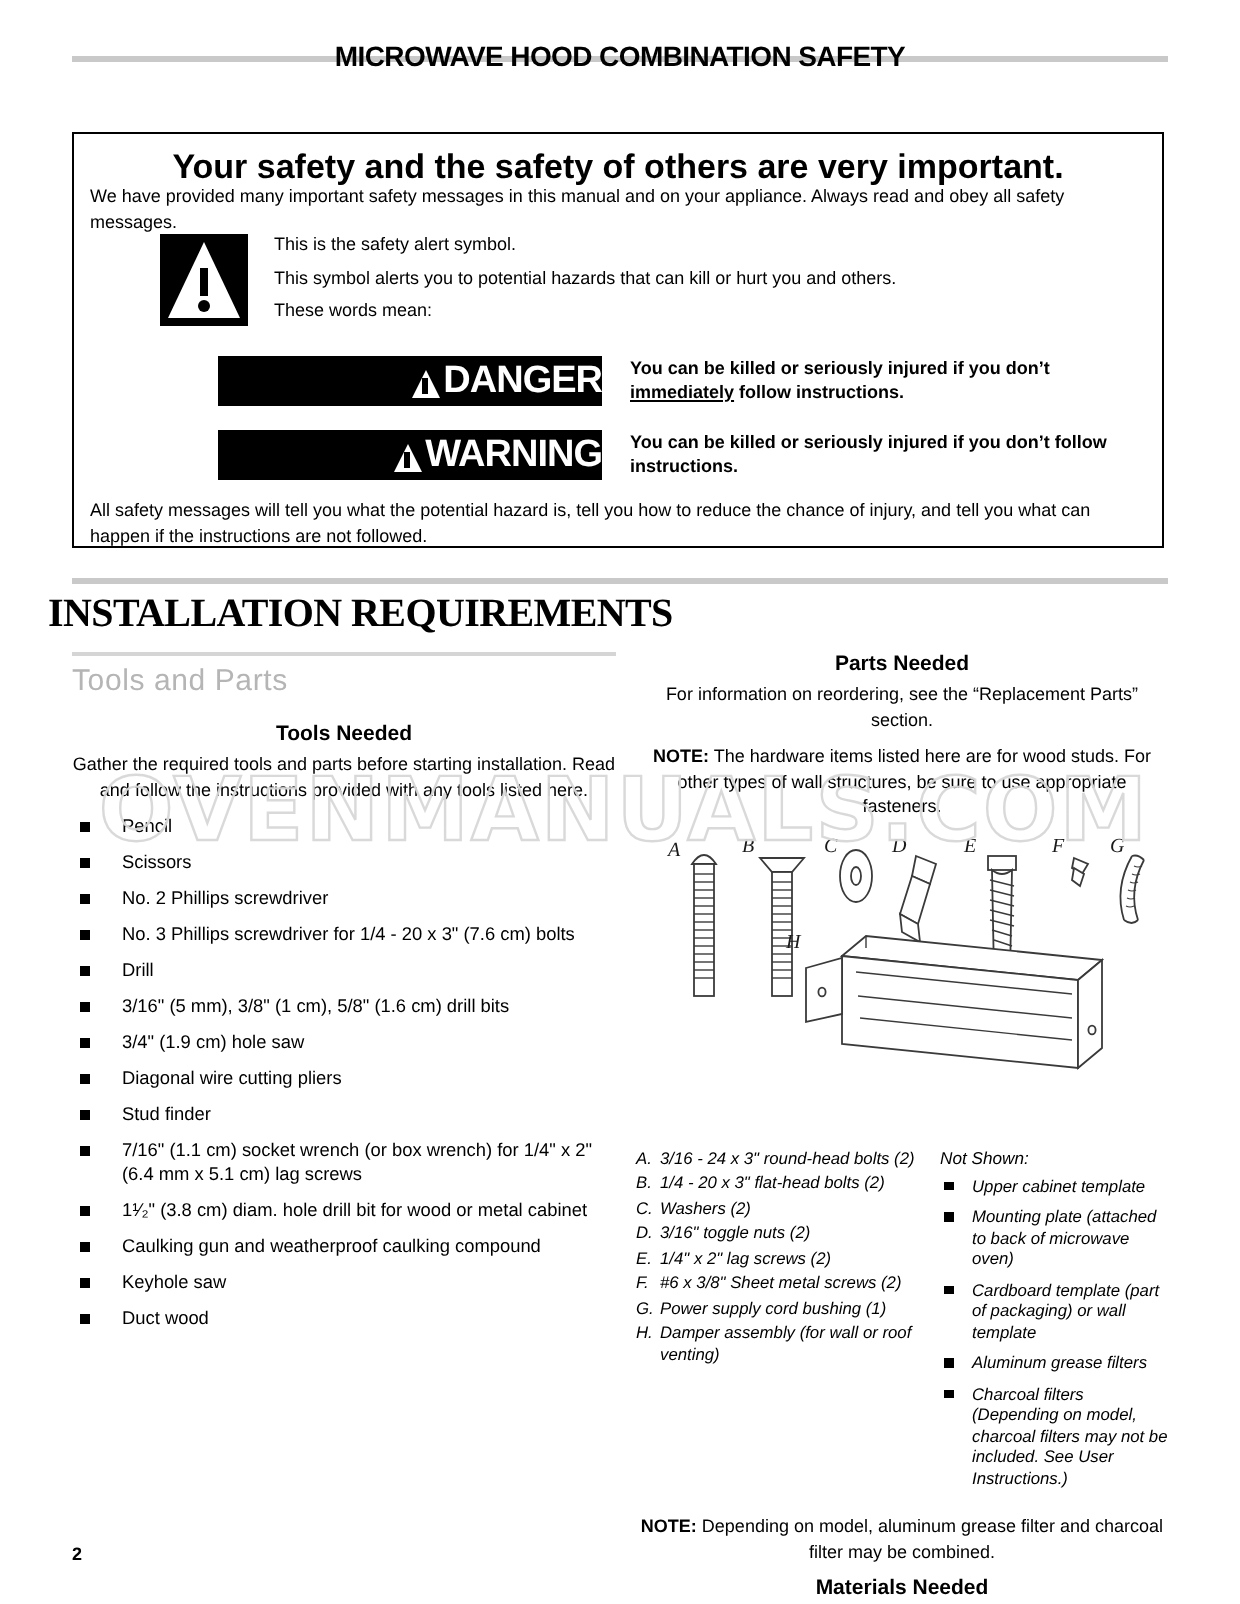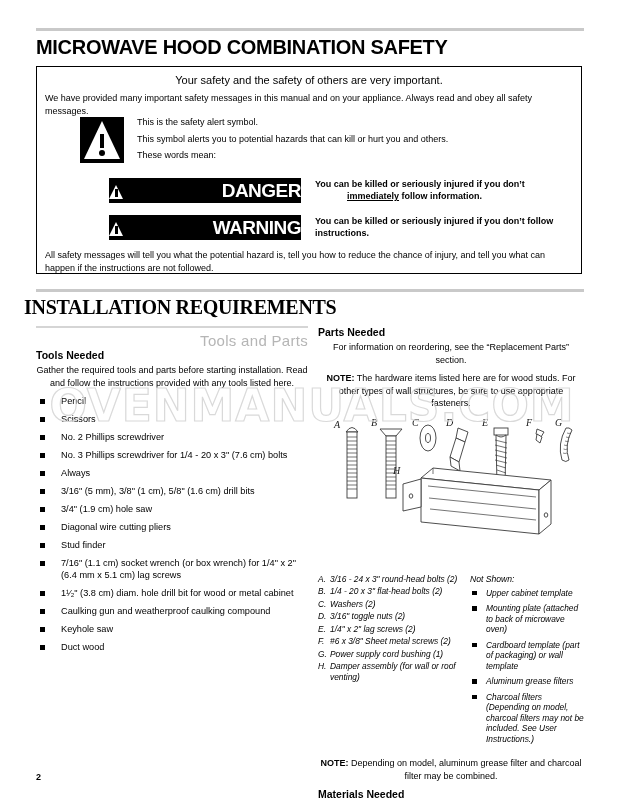--- a/index.html
+++ b/index.html
@@ -46,44 +46,44 @@
 
   
   .top-rule {
     position: absolute;
     left: 36px; top: 28px;
     width: 548px; height: 3px;
     background: #c9c9c9;
   }
   .doc-title {
     position: absolute;
-    left: 36px; top: 36px;
+    left: 36px; top: 20px;
     width: 548px;
-    text-align: left;
-    font-size: 20px;
+    text-align: center;
+    font-size: 14px;
     font-weight: 700;
     letter-spacing: -0.3px;
   }
 
   
   .safety-box {
     position: absolute;
     left: 36px; top: 66px;
     width: 546px;
     height: 208px;
     border: 1.5px solid #000;
     box-sizing: border-box;
   }
   .safety-headline {
     position: absolute;
     left: 0; top: 7px;
     width: 100%;
     text-align: center;
-    font-size: 11px;
-    font-weight: 400;
+    font-size: 17px;
+    font-weight: 700;
   }
   .safety-intro {
     position: absolute;
     left: 8px; top: 25px;
     width: 528px;
     font-size: 9px;
     line-height: 12.5px;
   }
 
   .alert-symbol {
@@ -130,21 +130,21 @@
 
   .sig-bar {
     position: absolute;
     left: 72px;
     width: 192px;
     height: 25px;
     background: #000;
     color: #fff;
     display: flex;
     align-items: center;
-    justify-content: space-between;
+    justify-content: flex-end;
     gap: 2px;
   }
   .sig-bar .mini-tri {
     width: 0; height: 0;
     border-left: 7px solid transparent;
     border-right: 7px solid transparent;
     border-bottom: 14px solid #ffffff;
     position: relative;
     top: 1px;
   }
@@ -162,21 +162,21 @@
     line-height: 1;
   }
   .sig-text {
     position: absolute;
     left: 278px;
     width: 262px;
     font-size: 9px;
     font-weight: 700;
     line-height: 12px;
   }
-  .sig-text .ul { text-decoration: underline; margin-left: 32px; }
+  .sig-text .ul { text-decoration: underline; }
 
   .safety-footer {
     position: absolute;
     left: 8px; top: 182px;
     width: 528px;
     font-size: 9px;
     line-height: 12.5px;
   }
 
   
@@ -200,31 +200,32 @@
   .col-left  { position: absolute; left: 36px;  top: 326px; width: 272px; }
   .col-right { position: absolute; left: 318px; top: 326px; width: 266px; }
 
   .col-rule {
     width: 100%;
     height: 2px;
     background: #d5d5d5;
     margin-bottom: 4px;
   }
   .gray-head {
-    text-align: right;
+    text-align: left;
     font-size: 15px;
     color: #b5b5b5;
     font-weight: 400;
     letter-spacing: .3px;
-    margin-bottom: 0;
+    margin-bottom: 12px;
   }
   h3.sub {
     margin: 0 0 3px 0;
     font-size: 10.5px;
     font-weight: 700;
+    text-align: center;
   }
   p.body {
     margin: 0 0 6px 0;
     font-size: 9px;
     line-height: 12.5px;
     text-align: center;
   }
   p.body b { font-weight: 700; }
 
   ul.sq {
@@ -333,21 +334,21 @@
       <p>This is the safety alert symbol.</p>
       <p>This symbol alerts you to potential hazards that can kill or hurt you and others.</p>
       <p>These words mean:</p>
     </div>
 
     <div class="sig-row danger">
       <div class="sig-bar">
         <span class="mini-tri"></span>
         <span class="word">DANGER</span>
       </div>
-      <div class="sig-text"><span>You can be killed or seriously injured if you don’t </span><span class="ul">immediately</span><span> follow information.</span></div>
+      <div class="sig-text"><span>You can be killed or seriously injured if you don’t </span><span class="ul">immediately</span><span> follow instructions.</span></div>
     </div>
 
     <div class="sig-row warning">
       <div class="sig-bar">
         <span class="mini-tri"></span>
         <span class="word">WARNING</span>
       </div>
       <div class="sig-text">You can be killed or seriously injured if you don’t follow instructions.</div>
     </div>
 
@@ -362,21 +363,21 @@
     <div class="gray-head">Tools and Parts</div>
 
     <h3 class="sub">Tools Needed</h3>
     <p class="body">Gather the required tools and parts before starting installation. Read and follow the instructions provided with any tools listed here.</p>
 
     <ul class="sq">
       <li>Pencil</li>
       <li>Scissors</li>
       <li>No. 2 Phillips screwdriver</li>
       <li>No. 3 Phillips screwdriver for 1/4 - 20 x 3" (7.6 cm) bolts</li>
-      <li>Always</li>
+      <li>Drill</li>
       <li>3/16" (5 mm), 3/8" (1 cm), 5/8" (1.6 cm) drill bits</li>
       <li>3/4" (1.9 cm) hole saw</li>
       <li>Diagonal wire cutting pliers</li>
       <li>Stud finder</li>
       <li>7/16" (1.1 cm) socket wrench (or box wrench) for 1/4" x 2" (6.4 mm x 5.1 cm) lag screws</li>
       <li>1¹⁄₂" (3.8 cm) diam. hole drill bit for wood or metal cabinet</li>
       <li>Caulking gun and weatherproof caulking compound</li>
       <li>Keyhole saw</li>
       <li>Duct wood</li>
     </ul>

